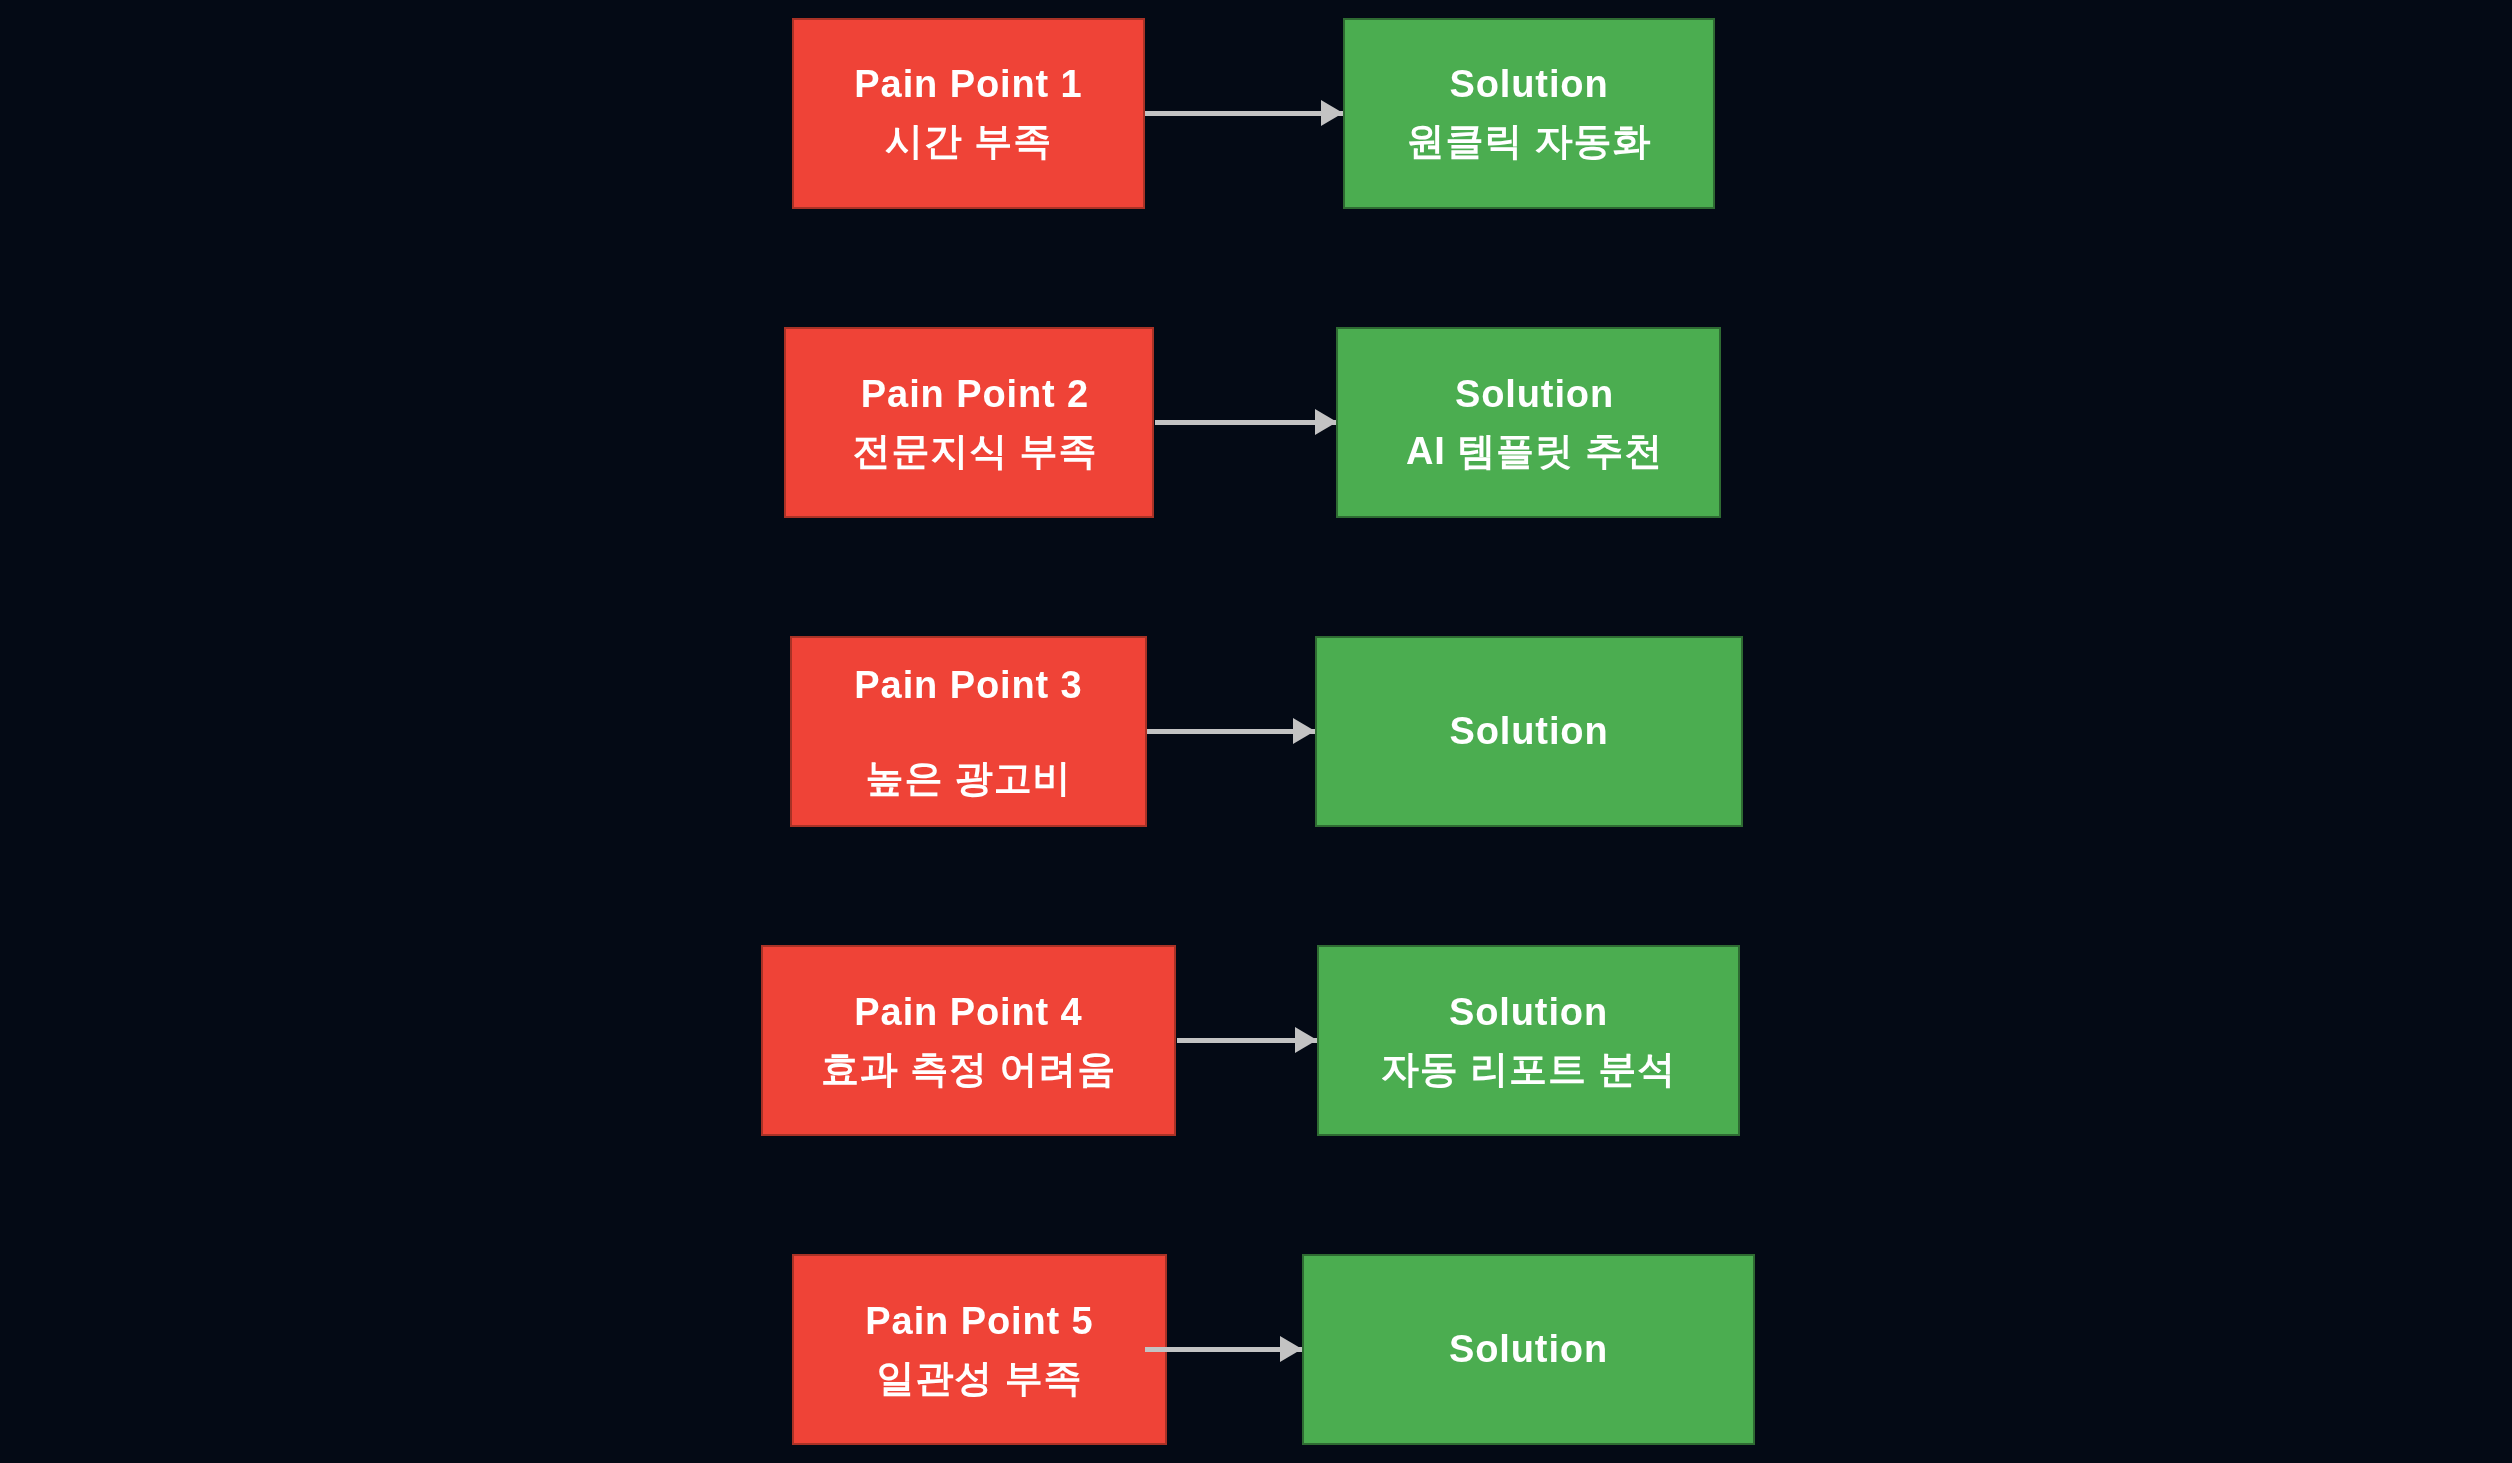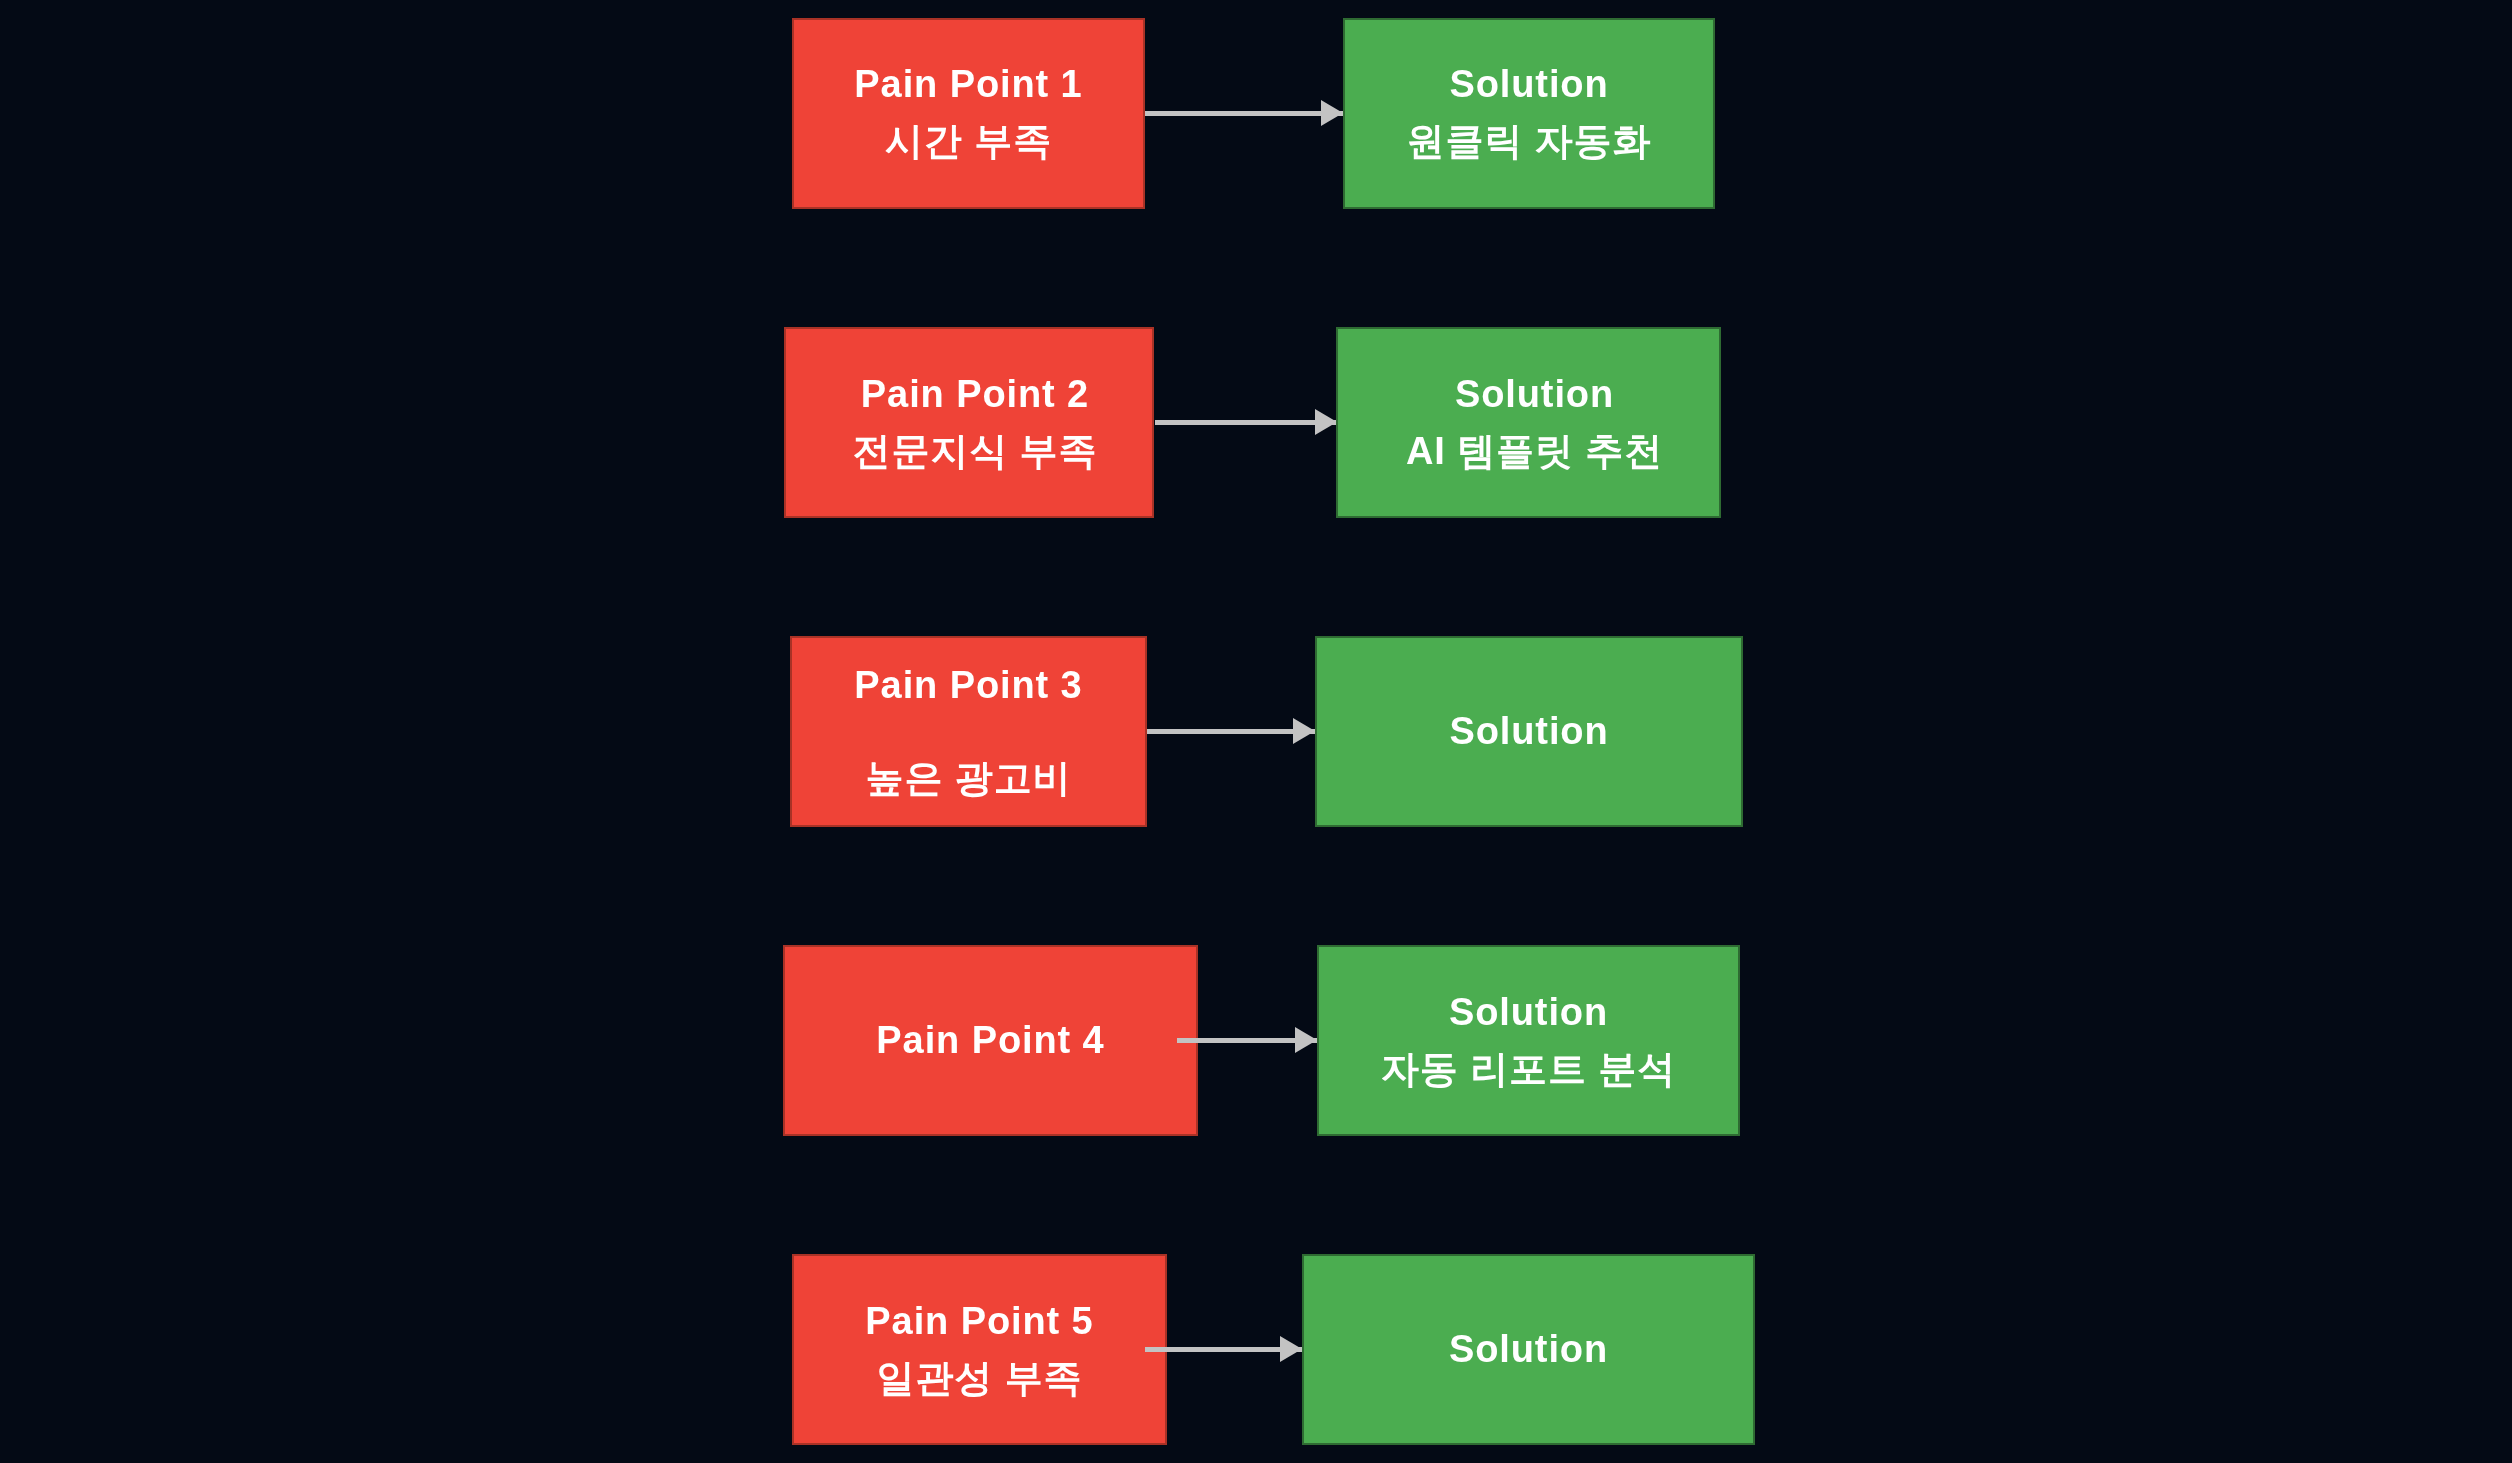--- a/index.html
+++ b/index.html
@@ -66,21 +66,21 @@
   
   .r0 .pain     { left: 792px;  width: 353px; }
   .r0 .solution { left: 1343px; width: 372px; }
   .r0 .arrow    { left: 1145px; width: 198px; }
   .r1 .pain     { left: 784px;  width: 370px; }
   .r1 .solution { left: 1336px; width: 385px; }
   .r1 .arrow    { left: 1155px; width: 182px; }
   .r2 .pain     { left: 790px;  width: 357px; gap: 36px; }
   .r2 .solution { left: 1315px; width: 428px; }
   .r2 .arrow    { left: 1147px; width: 168px; }
-  .r3 .pain     { left: 761px;  width: 415px; margin-left: 22px; }
+  .r3 .pain     { left: 761px;  width: 415px; }
   .r3 .solution { left: 1317px; width: 423px; }
   .r3 .arrow    { left: 1177px; width: 140px; }
   .r4 .pain     { left: 792px;  width: 375px; }
   .r4 .solution { left: 1302px; width: 453px; }
   .r4 .arrow    { left: 1145px; width: 157px; }
 </style>
 </head>
 <body>
 
 <div class="canvas">
@@ -116,20 +116,21 @@
     </div>
     <div class="arrow"></div>
     <div class="node solution">
       <div>Solution</div>
     </div>
   </div>
 
   <div class="row r3">
     <div class="node pain">
       <div>Pain Point 4</div>
+      <div>효과 측정 어려움</div>
     </div>
     <div class="arrow"></div>
     <div class="node solution">
       <div>Solution</div>
       <div>자동 리포트 분석</div>
     </div>
   </div>
 
   <div class="row r4">
     <div class="node pain">

